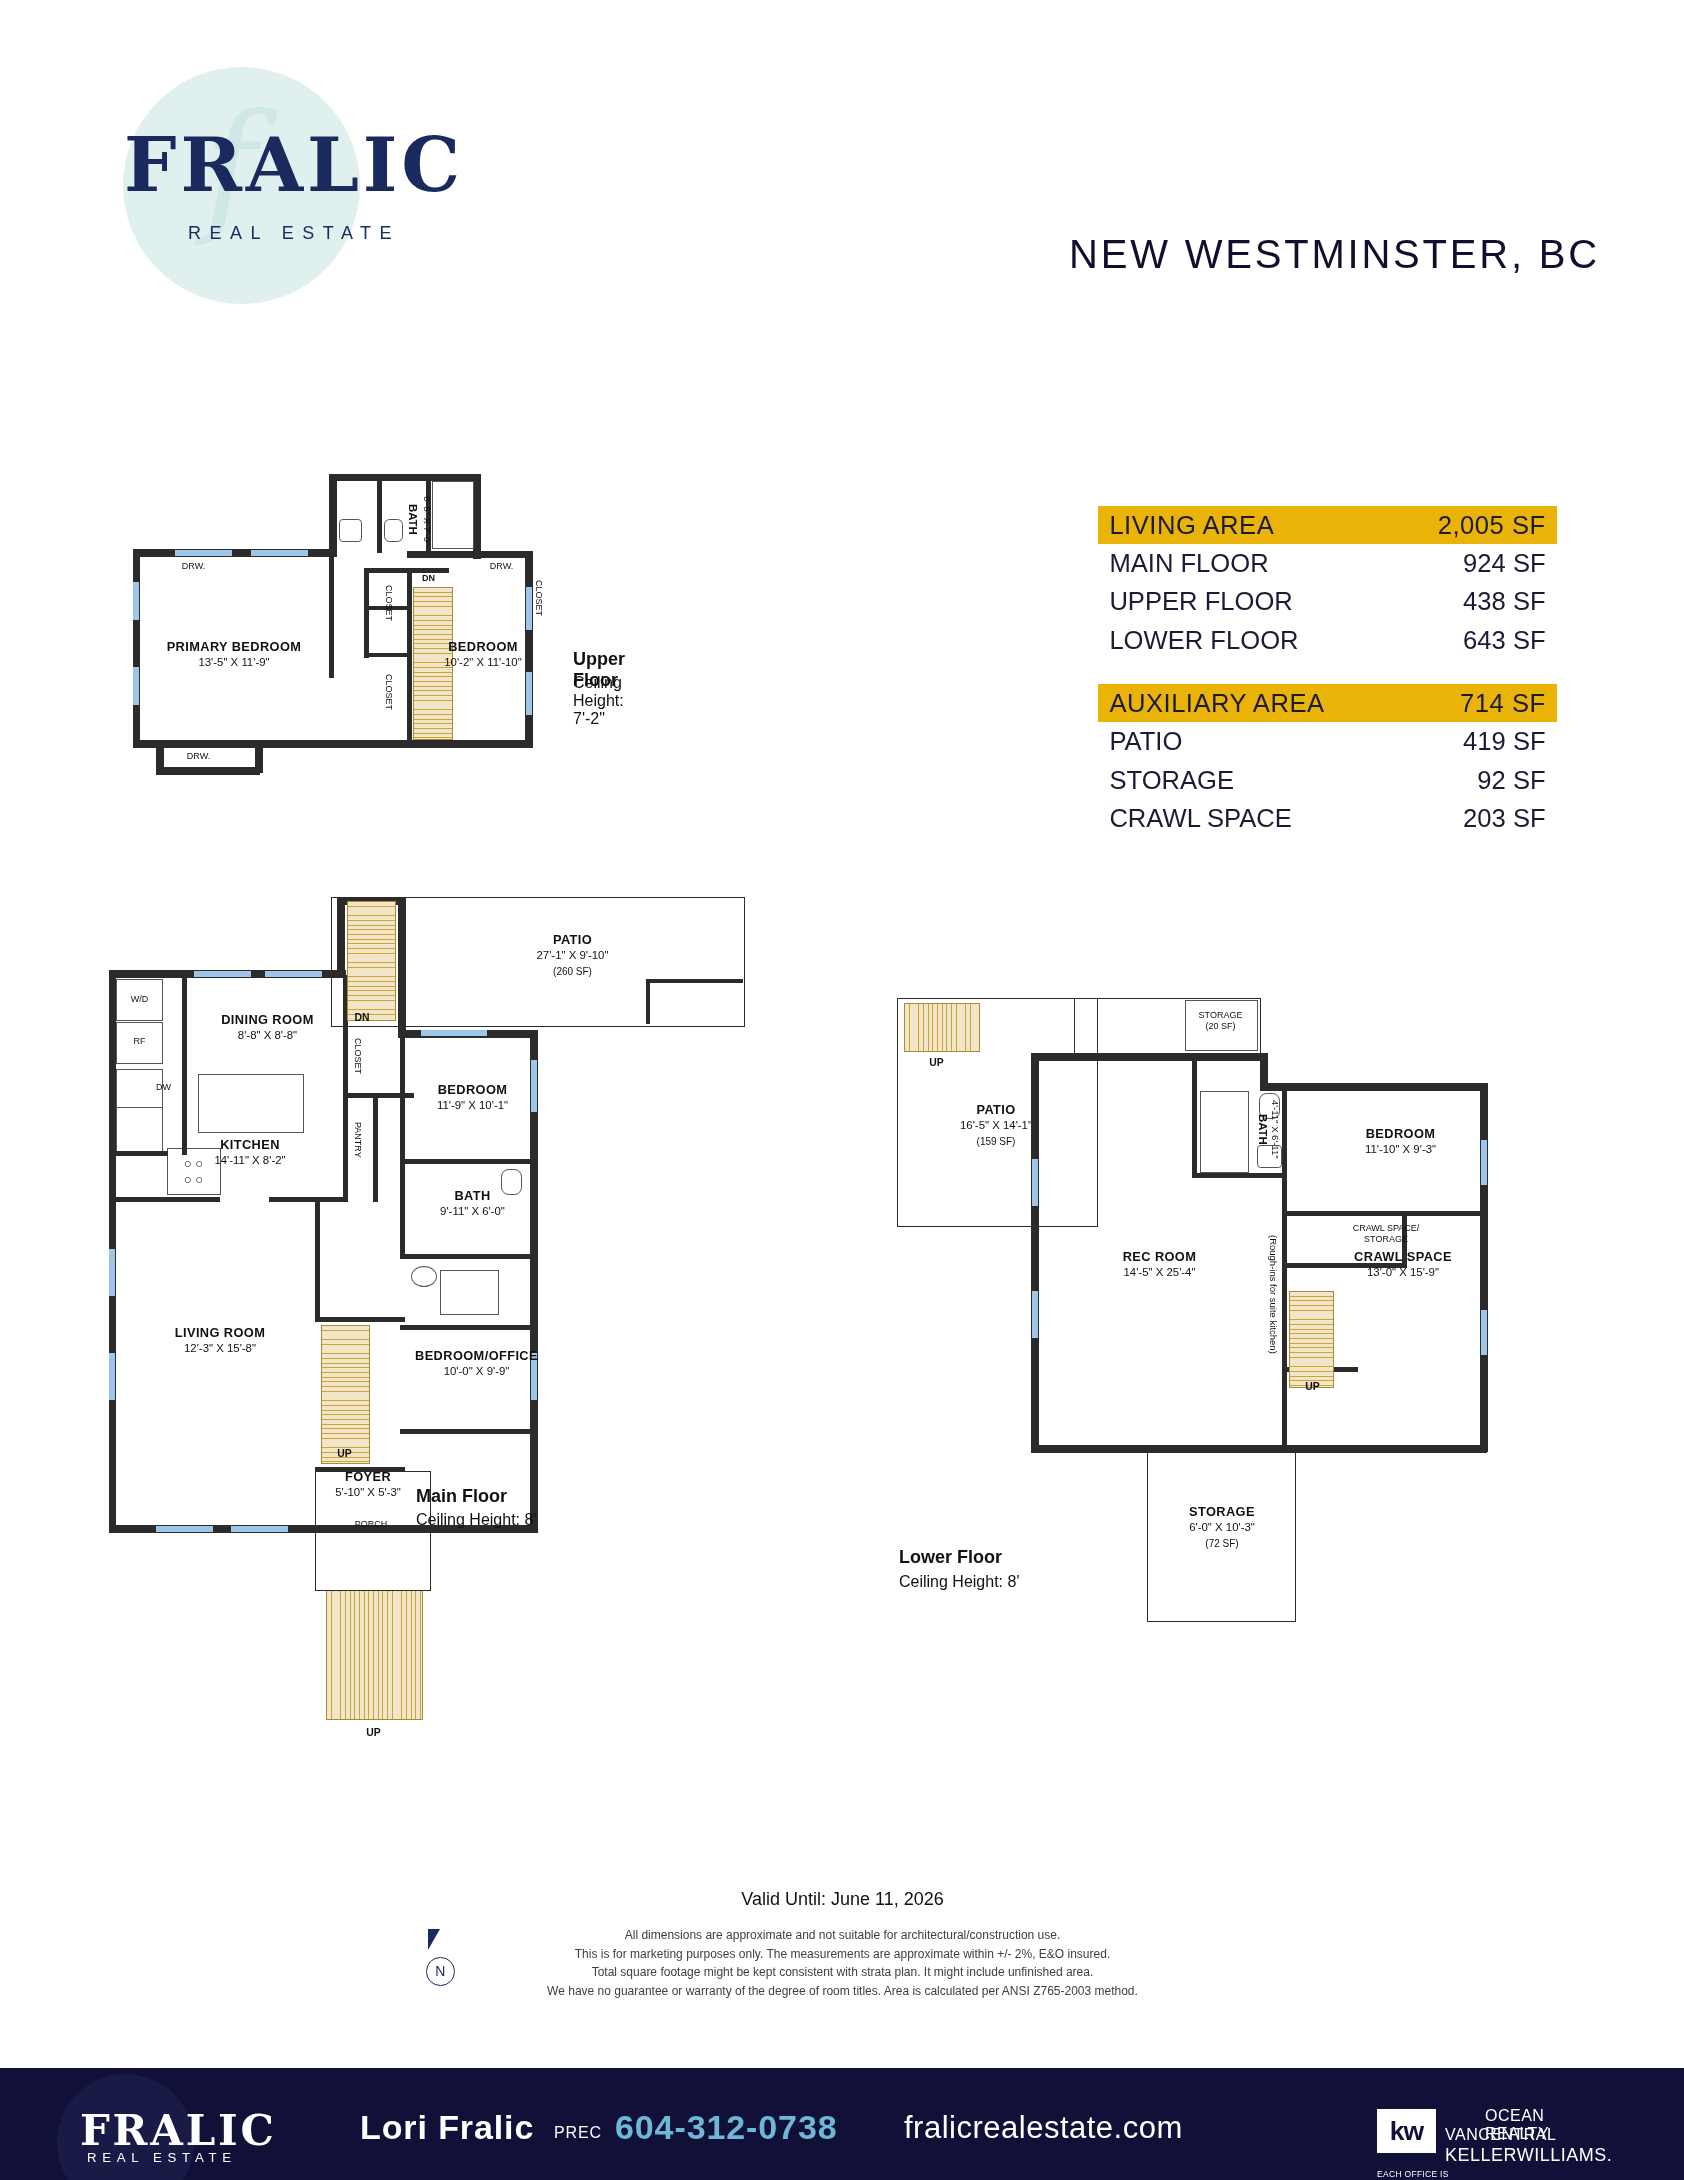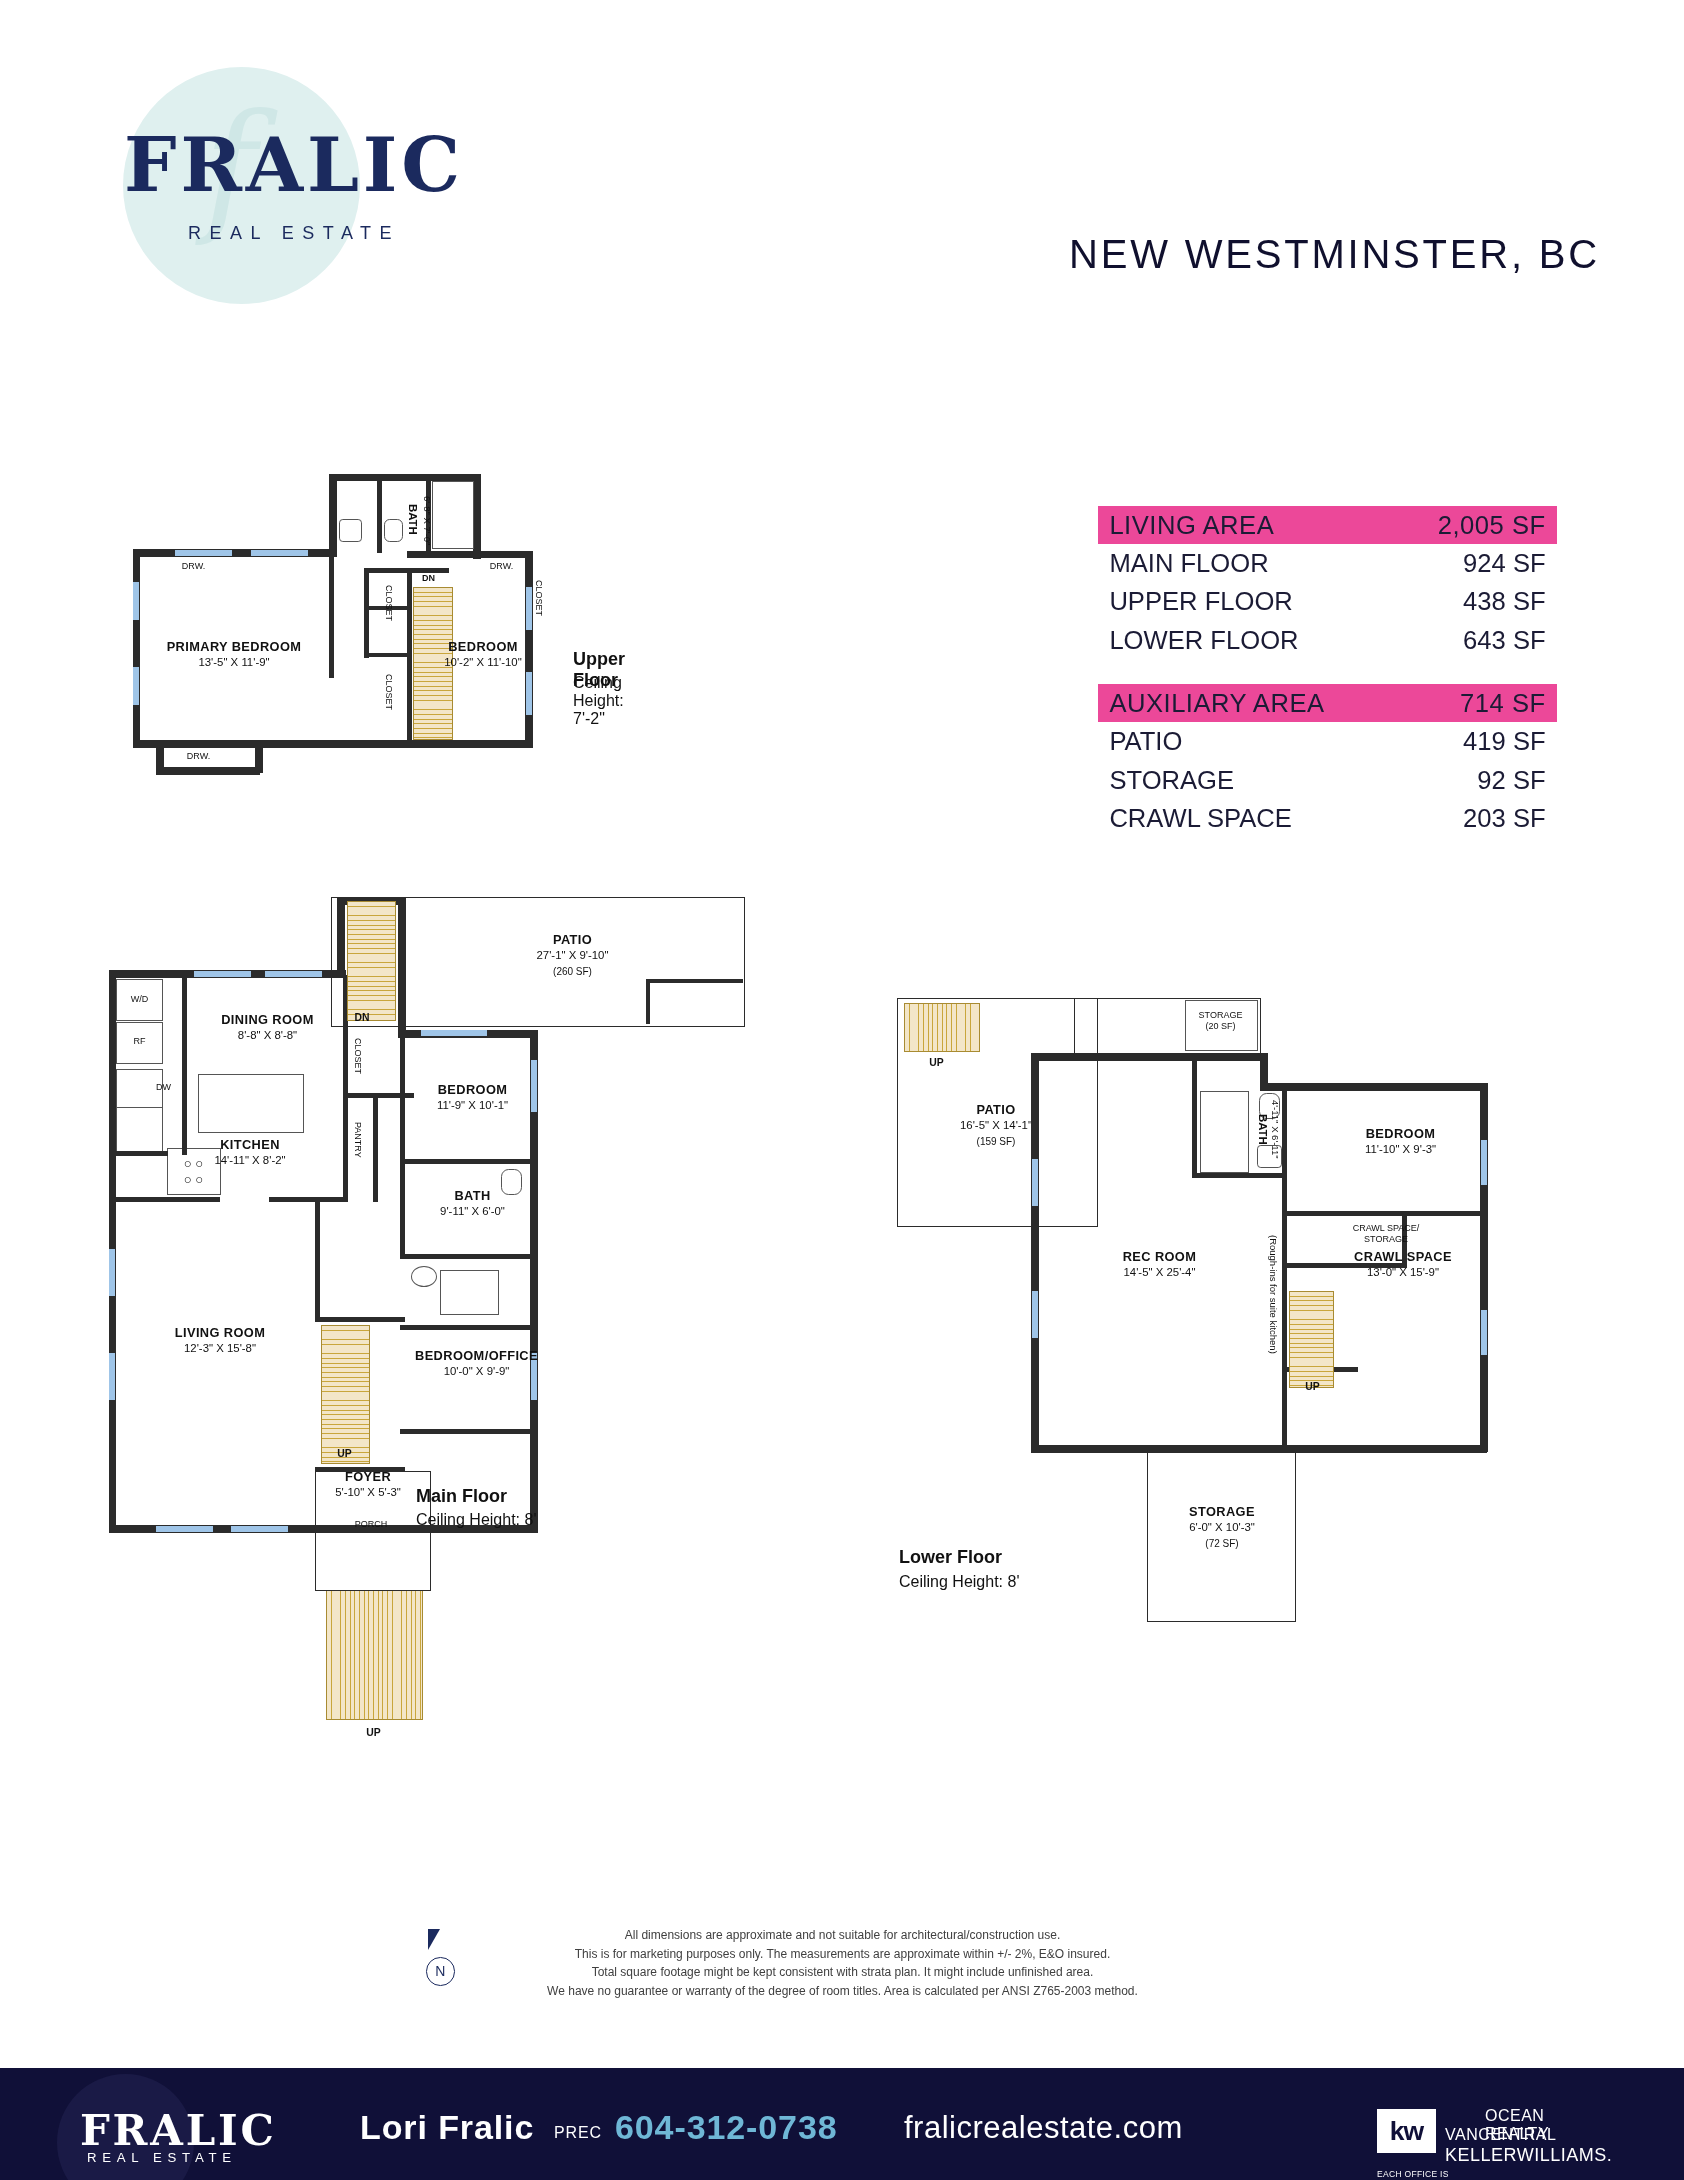--- a/index.html
+++ b/index.html
@@ -41,21 +41,21 @@
   }
   .title-sub{
     position:absolute;right:85px;top:232px;text-align:left;
     font-size:40px;letter-spacing:2.8px;color:#10102e;
     font-family:"Liberation Sans", sans-serif;
   }
 
   
   .areas{position:absolute;left:1098px;top:506px;width:459px;}
   .area-head{
-    display:flex;justify-content:space-between;background:#ec4899;
+    display:flex;justify-content:space-between;background:#eab308;
     padding:4.7px 11.4px;font-size:25.6px;letter-spacing:0.5px;
   }
   .area-row{
     display:flex;justify-content:space-between;padding:4.7px 11.4px;font-size:25.6px;
   }
   .area-gap{height:24.6px;}
 
   
   .fp{position:absolute;}
   .wall{position:absolute;background:#2b2b2b;}
@@ -403,20 +403,21 @@
     <div class="tiny" style="left:447px;top:244px;width:118px;">
       <span>CRAWL SPACE/</span><br>
       <span>STORAGE</span>
     </div>
     <div class="vlbl" style="left:388px;top:244px;height:142px;font-size:9.5px;">(Rough-ins for suite kitchen)</div>
 
     <div class="floor-title" style="left:19px;top:568px;">Lower Floor</div>
     <div class="floor-sub" style="left:19px;top:594px;">Ceiling Height: 8'</div>
   </div>
 
+  <div class="valid">Valid Until: June 11, 2026</div>
   <div class="disclaimer">
     <span>All dimensions are approximate and not suitable for architectural/construction use.</span><br>
     <span>This is for marketing purposes only. The measurements are approximate within +/- 2%, E&amp;O insured.</span><br>
     <span>Total square footage might be kept consistent with strata plan. It might include unfinished area.</span><br>
     <span>We have no guarantee or warranty of the degree of room titles. Area is calculated per ANSI Z765-2003 method.</span>
   </div>
 
   <div class="compass">
     <div class="compass-arrow"></div>
     <div class="compass-n">N</div>

